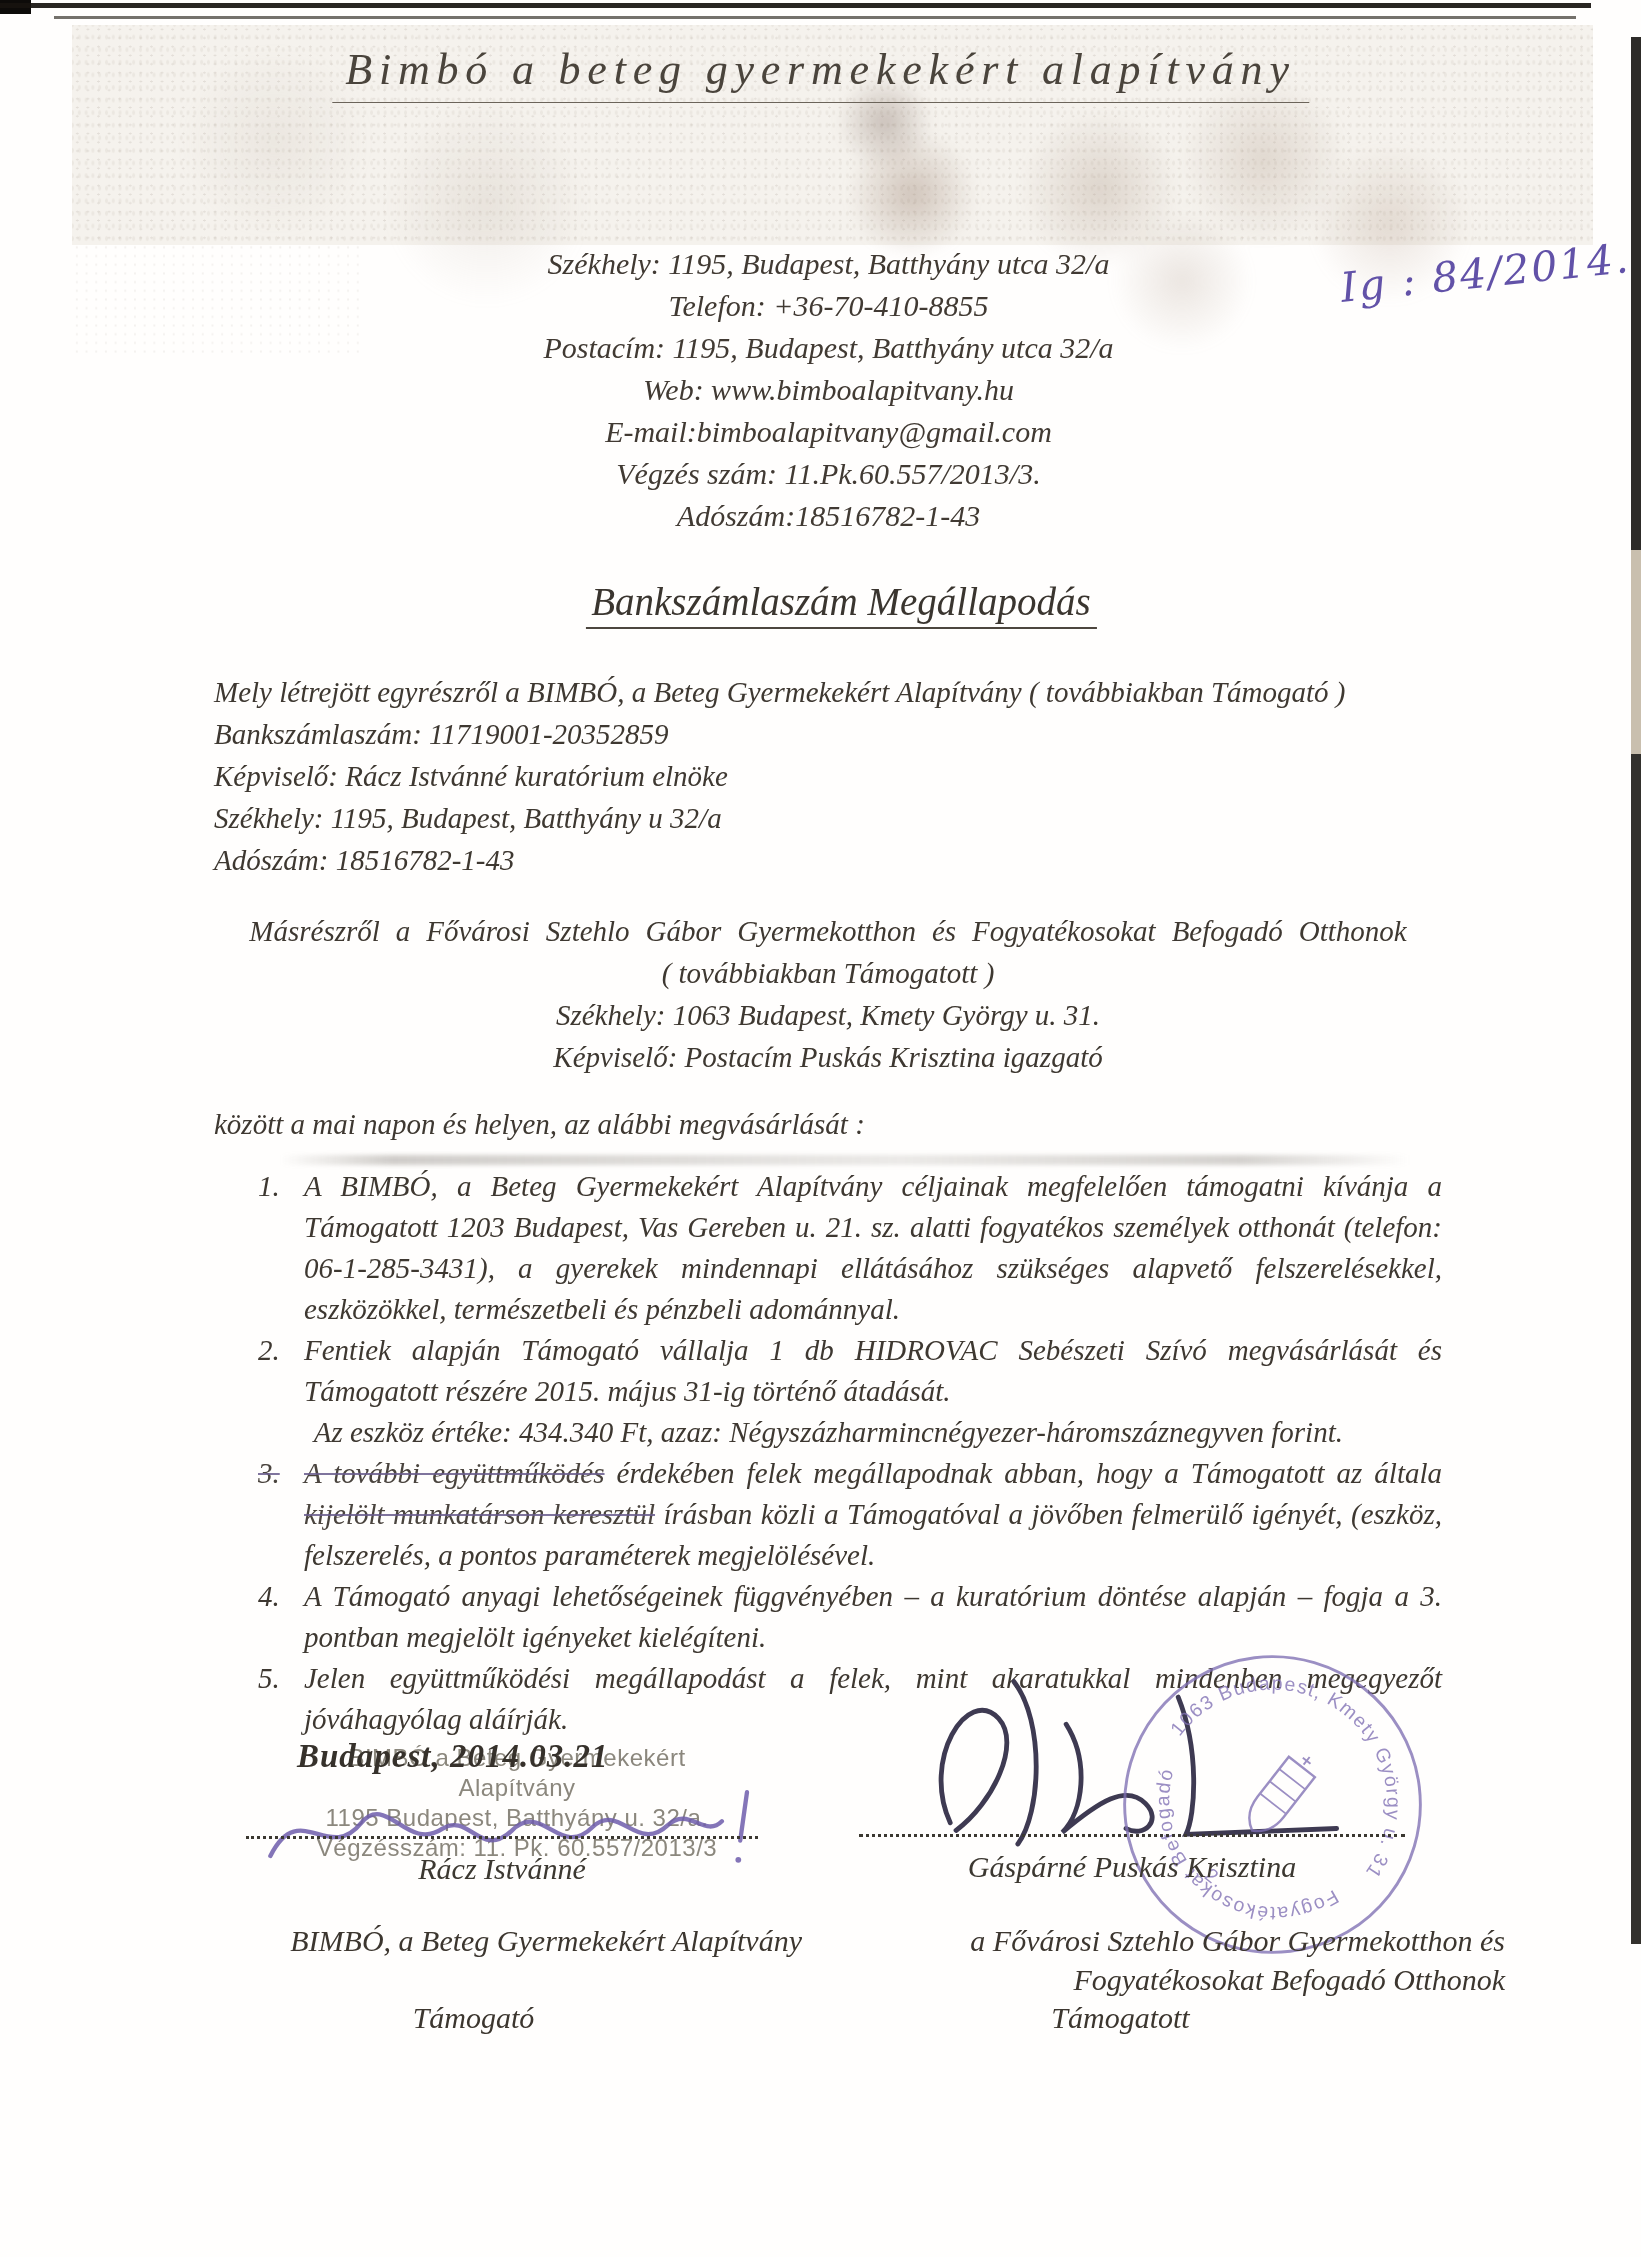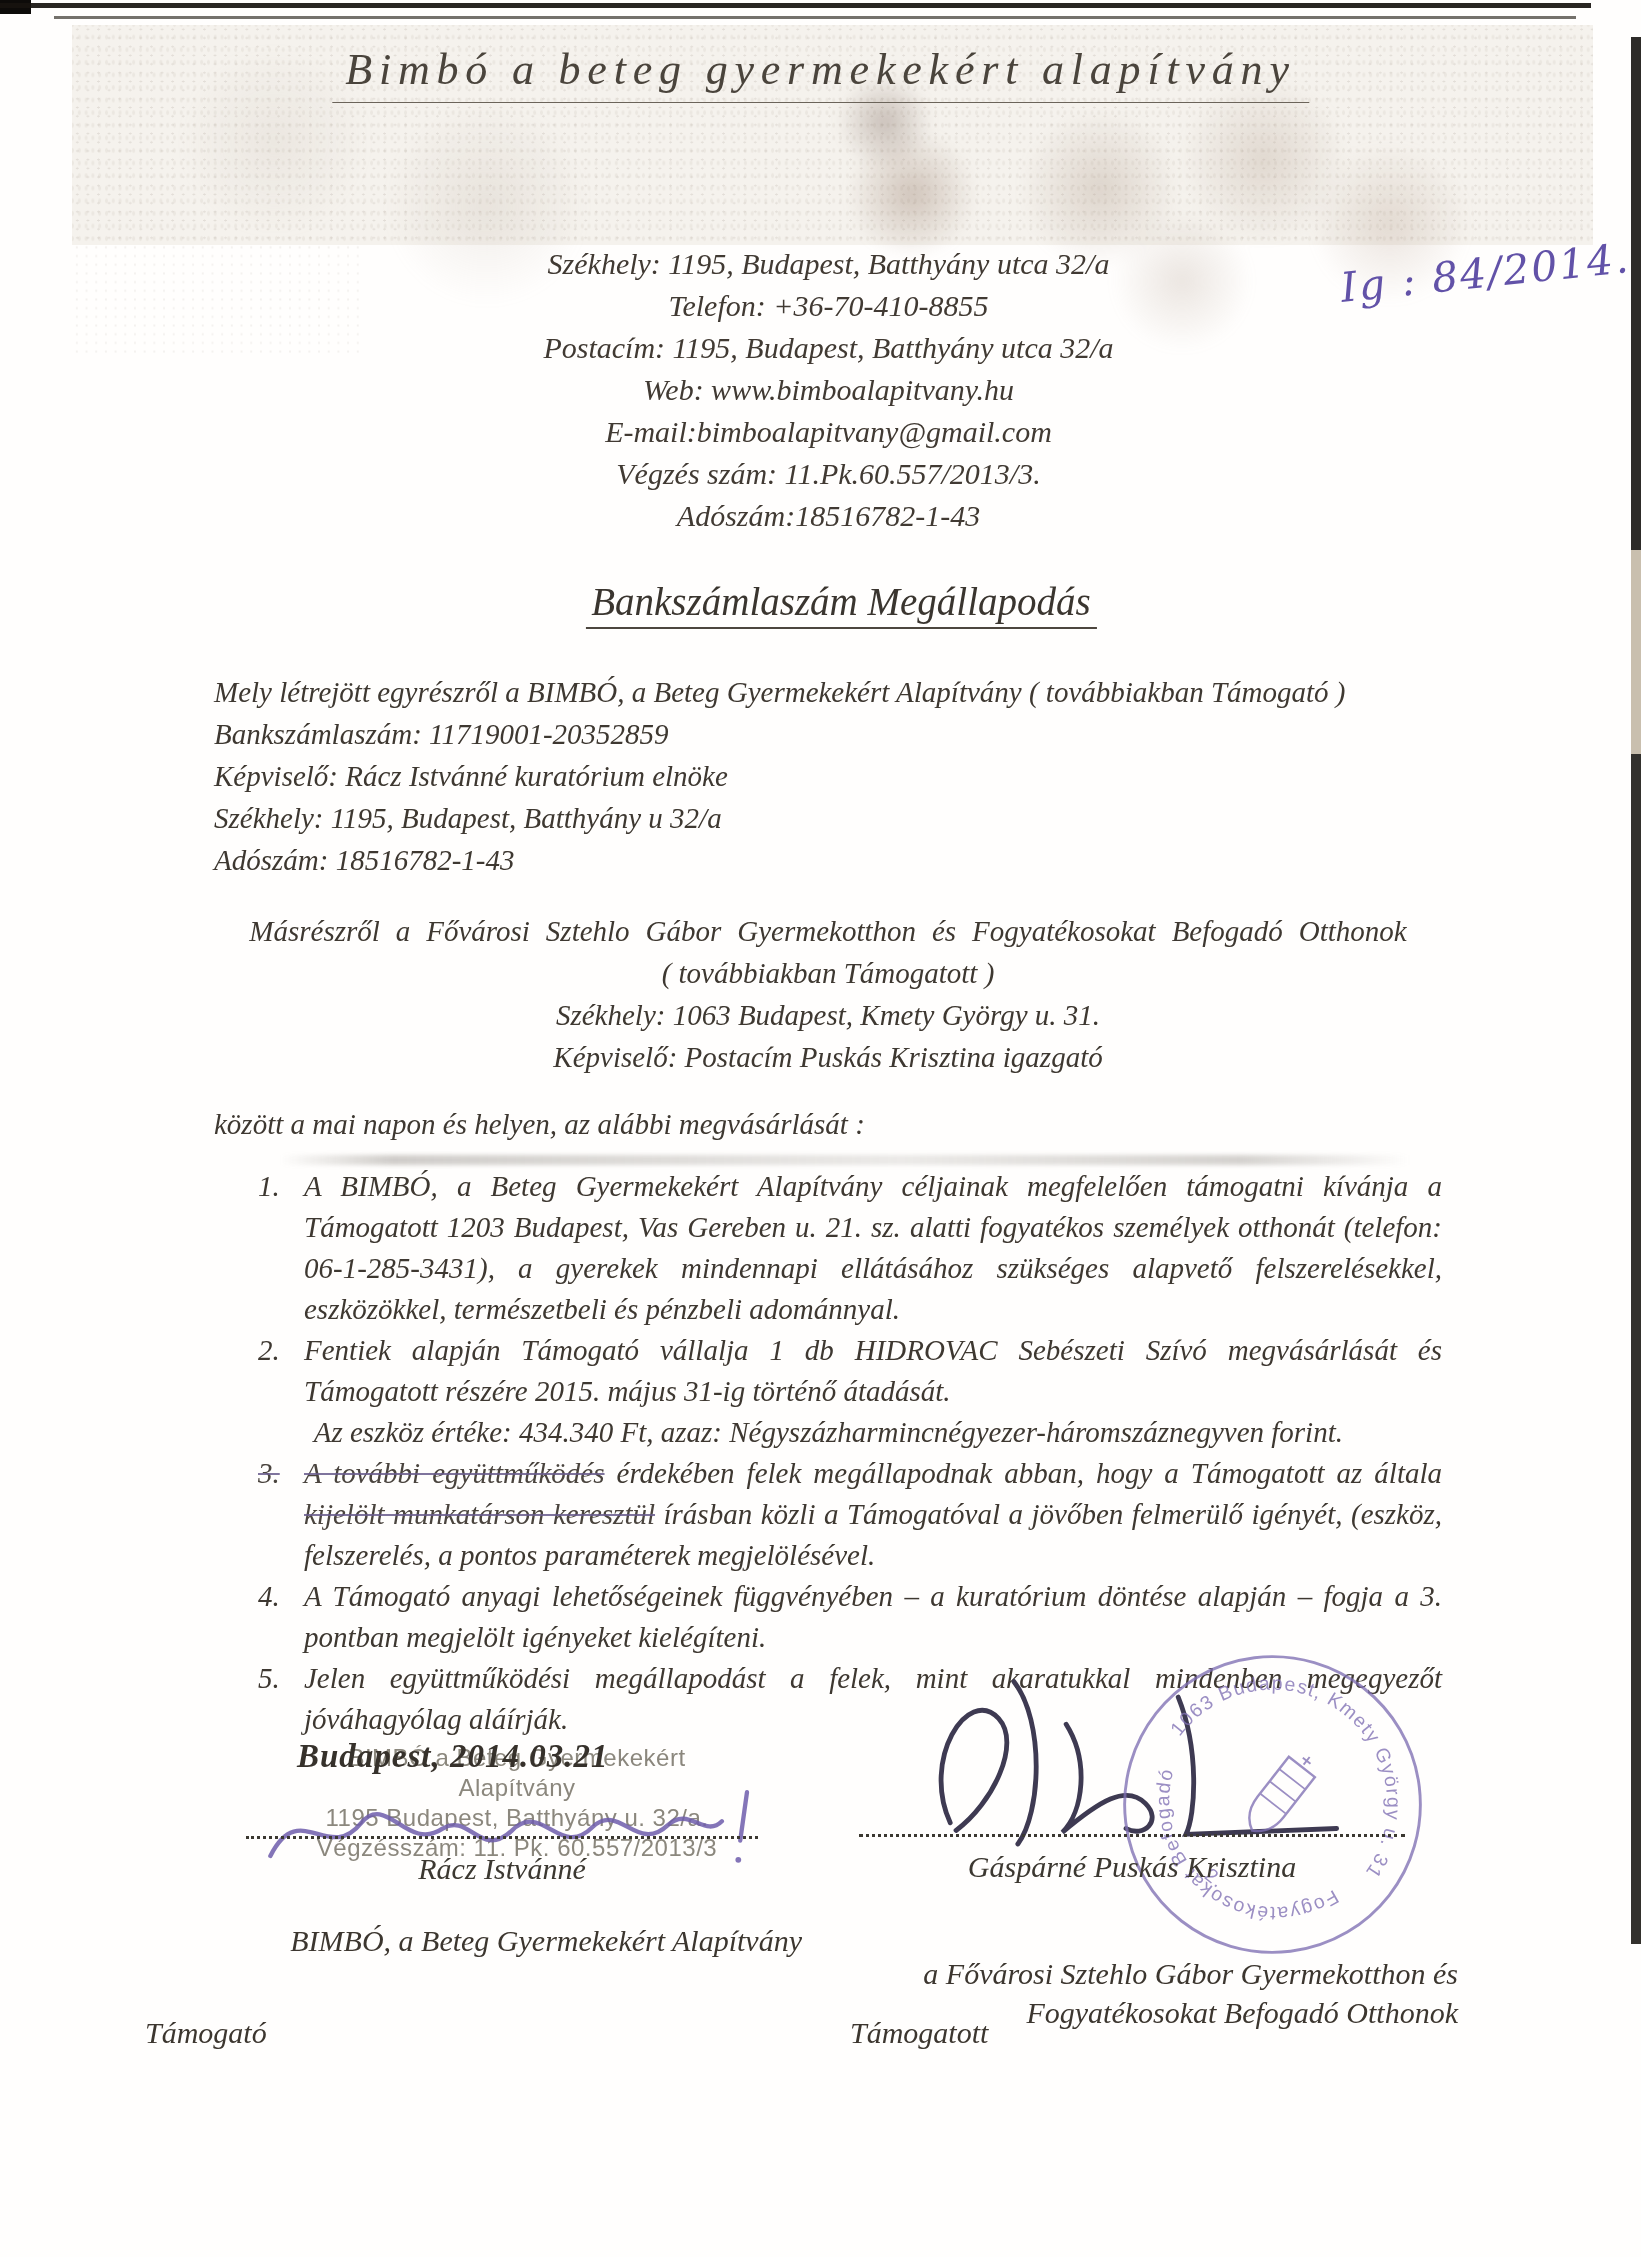--- a/index.html
+++ b/index.html
@@ -91,23 +91,23 @@
   .scribble-left{position:absolute;left:253px;top:1771px;width:521px;height:111px;}
   .scribble-right{position:absolute;left:900px;top:1668px;width:483px;height:179px;}
   .dotline{border-bottom:3.9px dotted #3b3831;height:0;position:absolute;}
   .dotline.l{left:246px;top:1836px;width:512px;}
   .dotline.r{left:859px;top:1834px;width:546px;}
   .sig-name{position:absolute;text-align:center;font-size:30px;color:#3c3831;}
   .sig-name.l{left:246px;top:1852px;width:512px;}
   .sig-name.r{left:859px;top:1850px;width:546px;}
   .org{position:absolute;text-align:right;font-size:30px;line-height:39px;color:#3c362f;}
   .org.l{left:145px;top:1921px;width:657px;}
-  .org.r{left:830px;top:1921px;width:628px;margin-top:33px;}
+  .org.r{left:877px;top:1921px;width:628px;}
   .org.r .l2{padding-left:87px;}
-  .role{position:absolute;text-align:left;font-size:30px;color:#3c362f;margin-top:15px;}
+  .role{position:absolute;text-align:center;font-size:30px;color:#3c362f;}
   .role.l{left:145px;top:2001px;width:657px;}
   .role.r{left:850px;top:2001px;width:541px;}
   .round-stamp{position:absolute;left:1112px;top:1644px;width:321px;height:321px;opacity:.78;}
   .round-stamp svg{overflow:visible;}
   .round-stamp text{font-family:"Liberation Sans",sans-serif;font-style:normal;
     fill:#8070b4;font-size:20px;letter-spacing:1.5px;}
 </style>
 </head>
 <body>
 

